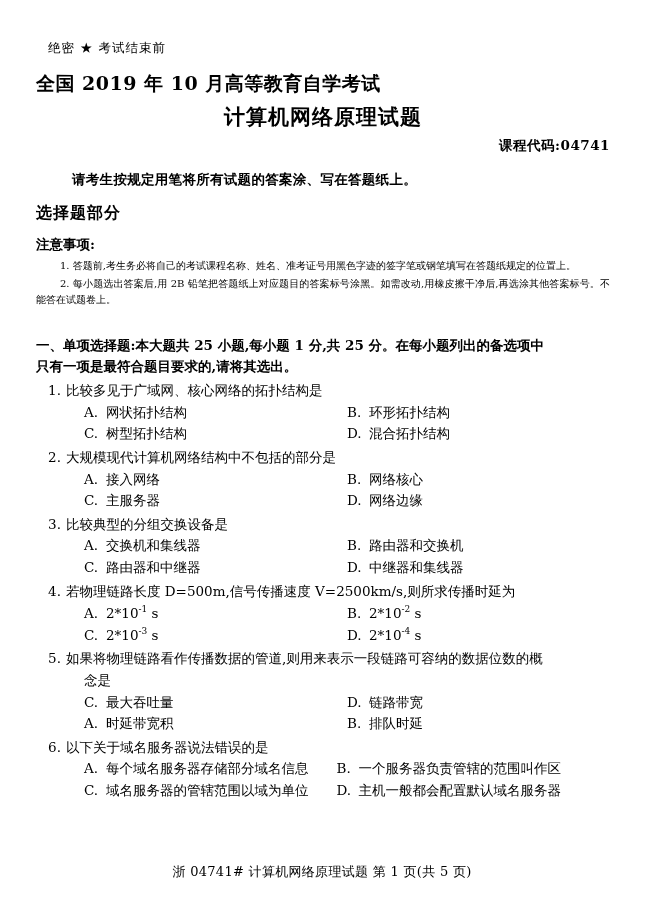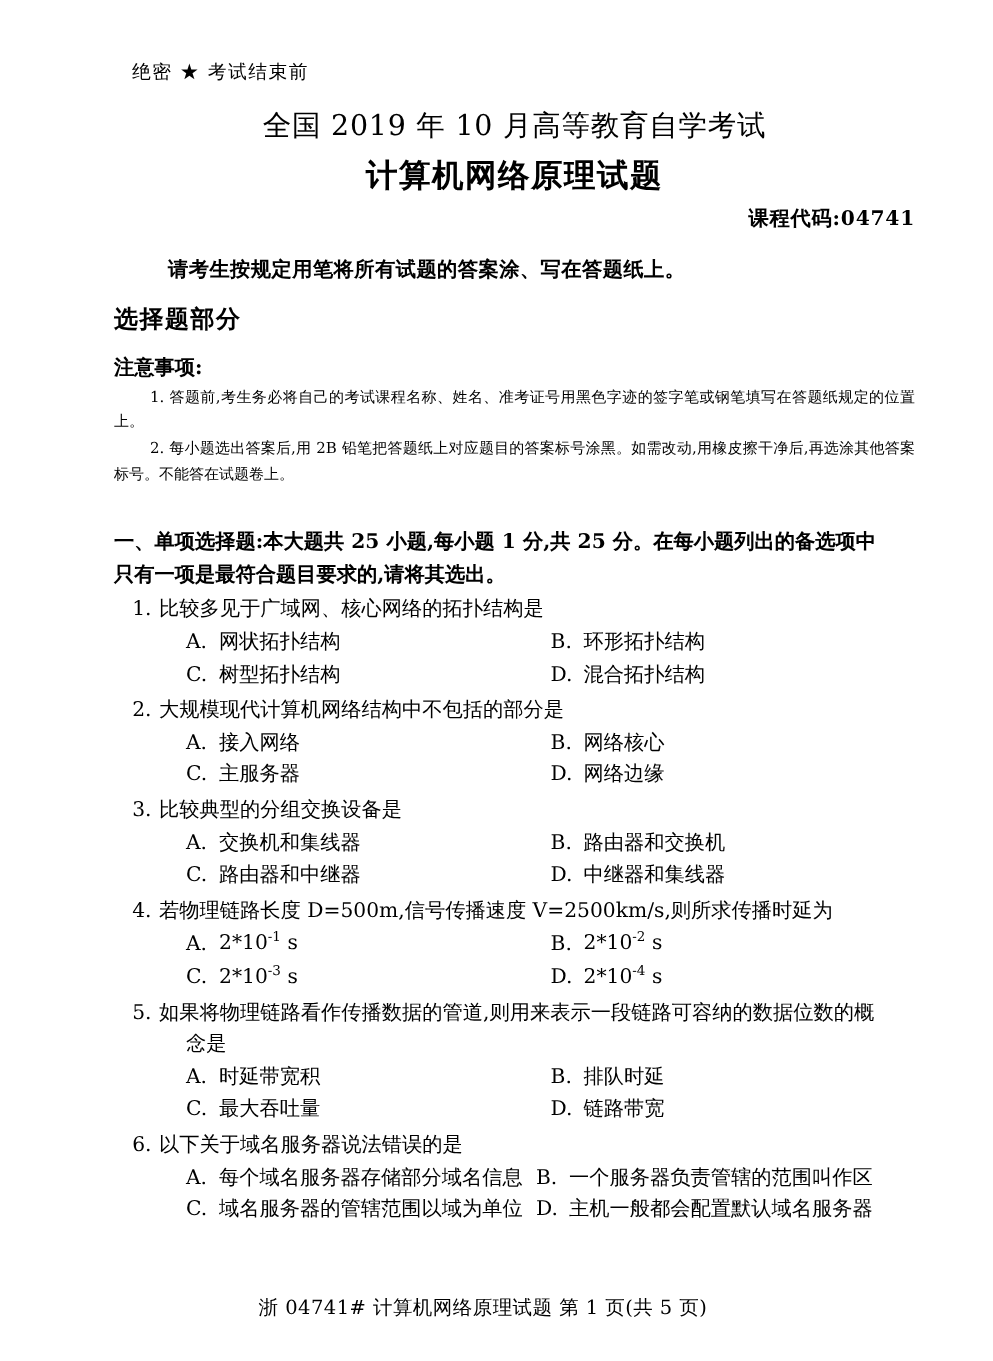--- a/index.html
+++ b/index.html
@@ -13,32 +13,31 @@
     font-family: "DejaVu Serif", "Liberation Serif", serif;
     color: #000;
     position: relative;
     overflow: hidden;
   }
   .page {
     position: relative;
     width: 662px;
     height: 907px;
     box-sizing: border-box;
-    padding: 40px 52px 20px 76px;
+    padding: 40px 52px 20px 36px;
   }
   .secret-line {
     font-size: 12.5px;
     letter-spacing: 1px;
     margin: 0 0 14px 12px;
     font-family: "DejaVu Serif", "Liberation Serif", serif;
   }
   .title-main {
-    text-align: center;
     font-size: 19px;
-    font-weight: normal;
+    font-weight: bold;
     letter-spacing: 0.5px;
     margin: 6px 0 4px 0;
   }
   .title-sub {
     text-align: center;
     font-size: 21px;
     font-weight: bold;
     letter-spacing: 1px;
     margin: 6px 0 6px 0;
   }
@@ -229,26 +228,26 @@
     </div>
   </div>
 
   <div class="question">
     <div class="q-stem">
       <span class="q-num">5.</span>
       <span class="q-text">如果将物理链路看作传播数据的管道,则用来表示一段链路可容纳的数据位数的概</span>
     </div>
     <div class="q-cont">念是</div>
     <div class="opts">
+      <div class="opt"><span class="lbl">C.</span><span>最大吞吐量</span></div>
+      <div class="opt"><span class="lbl">D.</span><span>链路带宽</span></div>
+    </div>
+    <div class="opts">
       <div class="opt"><span class="lbl">A.</span><span>时延带宽积</span></div>
       <div class="opt"><span class="lbl">B.</span><span>排队时延</span></div>
-    </div>
-    <div class="opts">
-      <div class="opt"><span class="lbl">C.</span><span>最大吞吐量</span></div>
-      <div class="opt"><span class="lbl">D.</span><span>链路带宽</span></div>
     </div>
   </div>
 
   <div class="question">
     <div class="q-stem">
       <span class="q-num">6.</span>
       <span class="q-text">以下关于域名服务器说法错误的是</span>
     </div>
     <div class="opts narrow">
       <div class="opt"><span class="lbl">A.</span><span>每个域名服务器存储部分域名信息</span></div>

